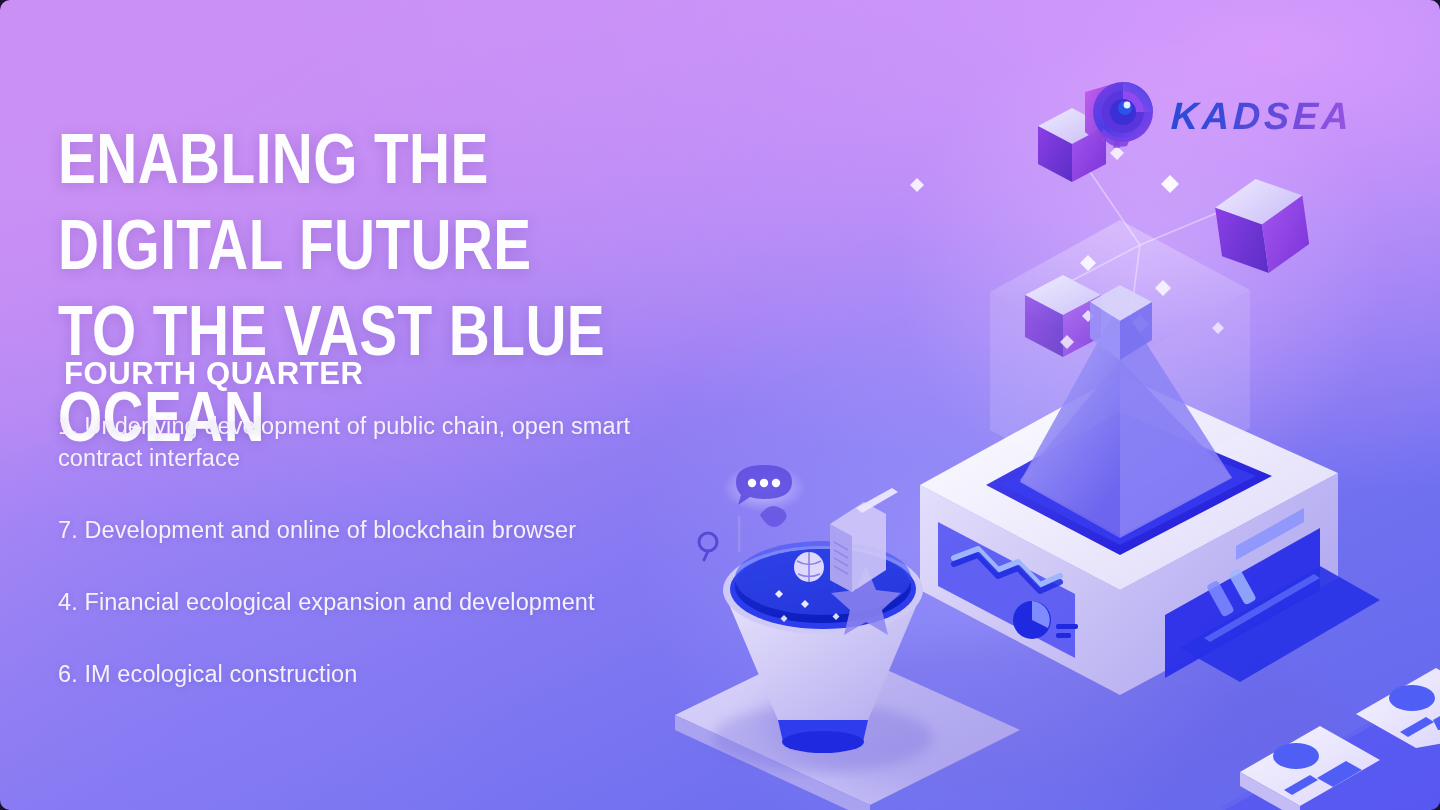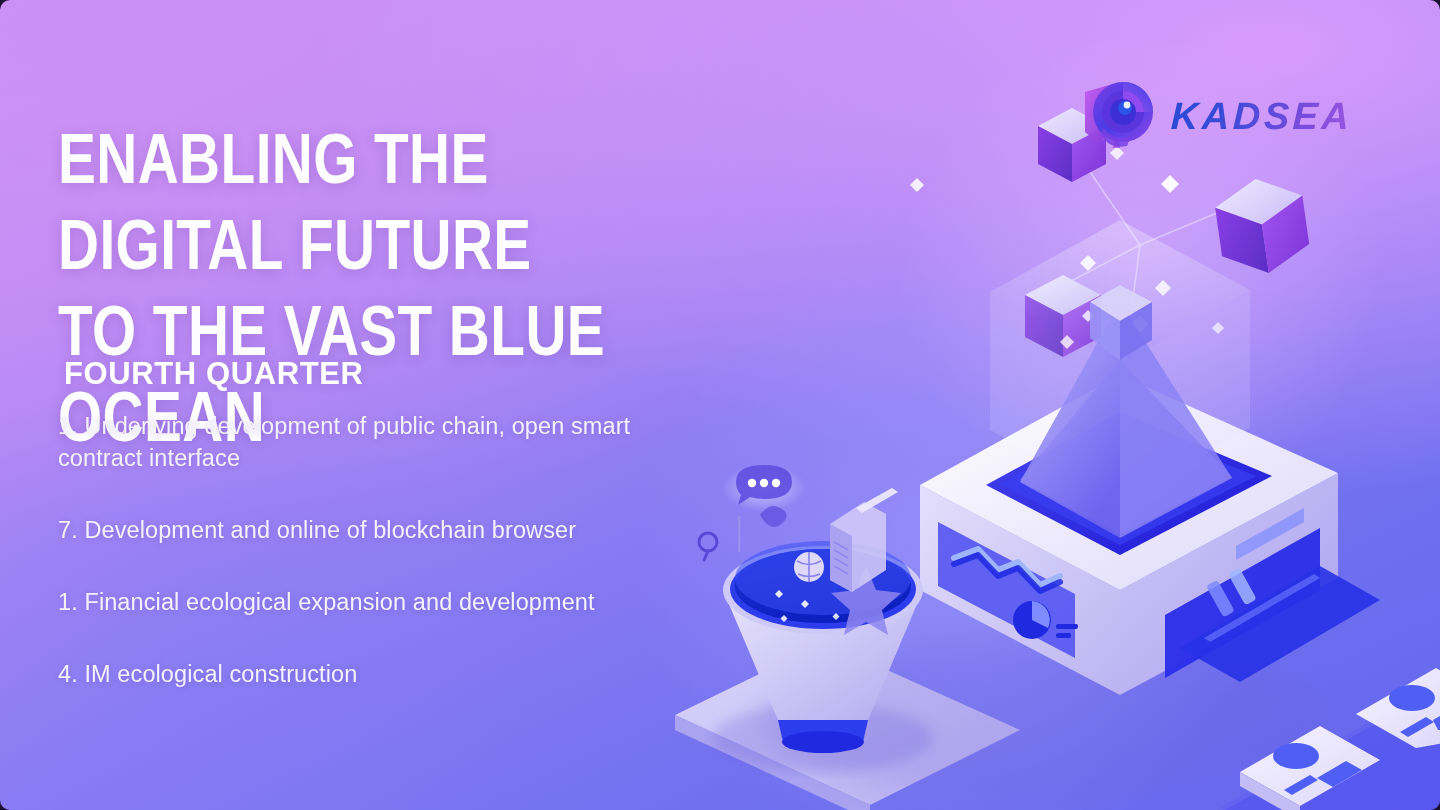--- a/index.html
+++ b/index.html
@@ -342,22 +342,22 @@
   </svg>
 
   <h1 class="headline">ENABLING THE DIGITAL FUTURE
 TO THE VAST BLUE OCEAN</h1>
 
   <div class="kicker">FOURTH QUARTER</div>
 
   <div class="bullets">
     <div class="bullet">1. Underlying development of public chain, open smart contract interface</div>
     <div class="bullet">7. Development and online of blockchain browser</div>
-    <div class="bullet">1. Financial ecological expansion and development</div>
-    <div class="bullet">4. IM ecological construction</div>
+    <div class="bullet">4. Financial ecological expansion and development</div>
+    <div class="bullet">6. IM ecological construction</div>
   </div>
 
   <div class="logo">
     <div class="logo-mark">
       <svg viewBox="0 0 92 92" width="92" height="92">
         <defs>
           <linearGradient id="gFlag" x1="0" y1="0" x2="1" y2="1">
             <stop offset="0" stop-color="#c55bf0"></stop>
               <stop offset="1" stop-color="#7c3ad8"></stop>
           </linearGradient>

